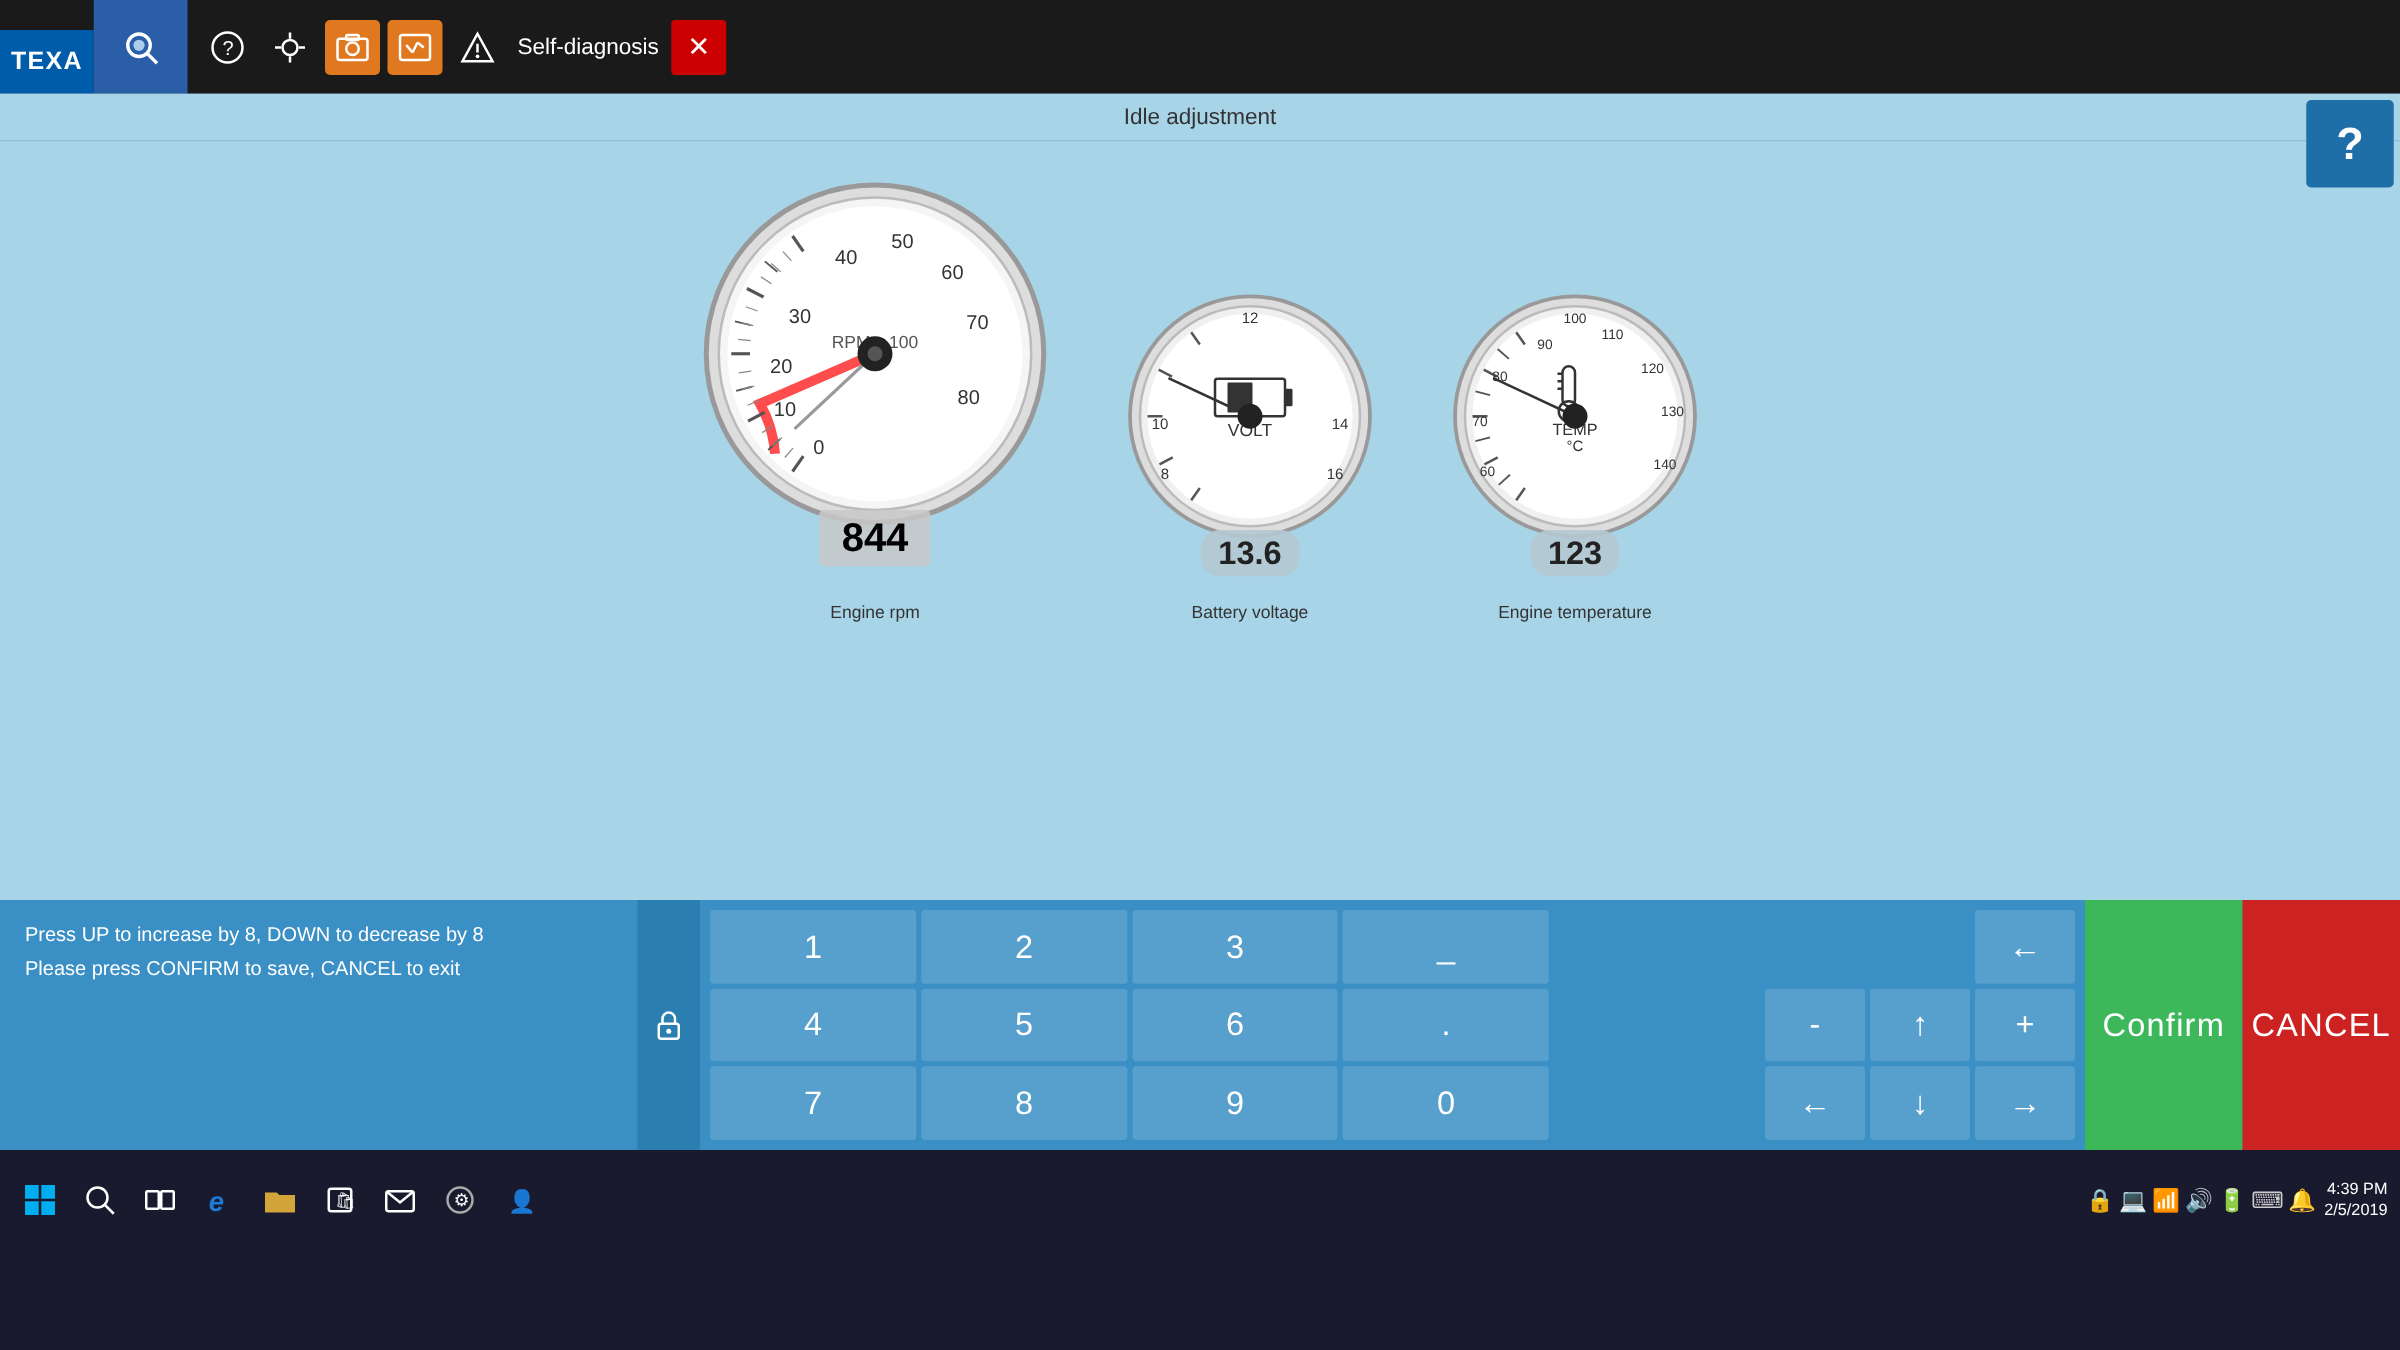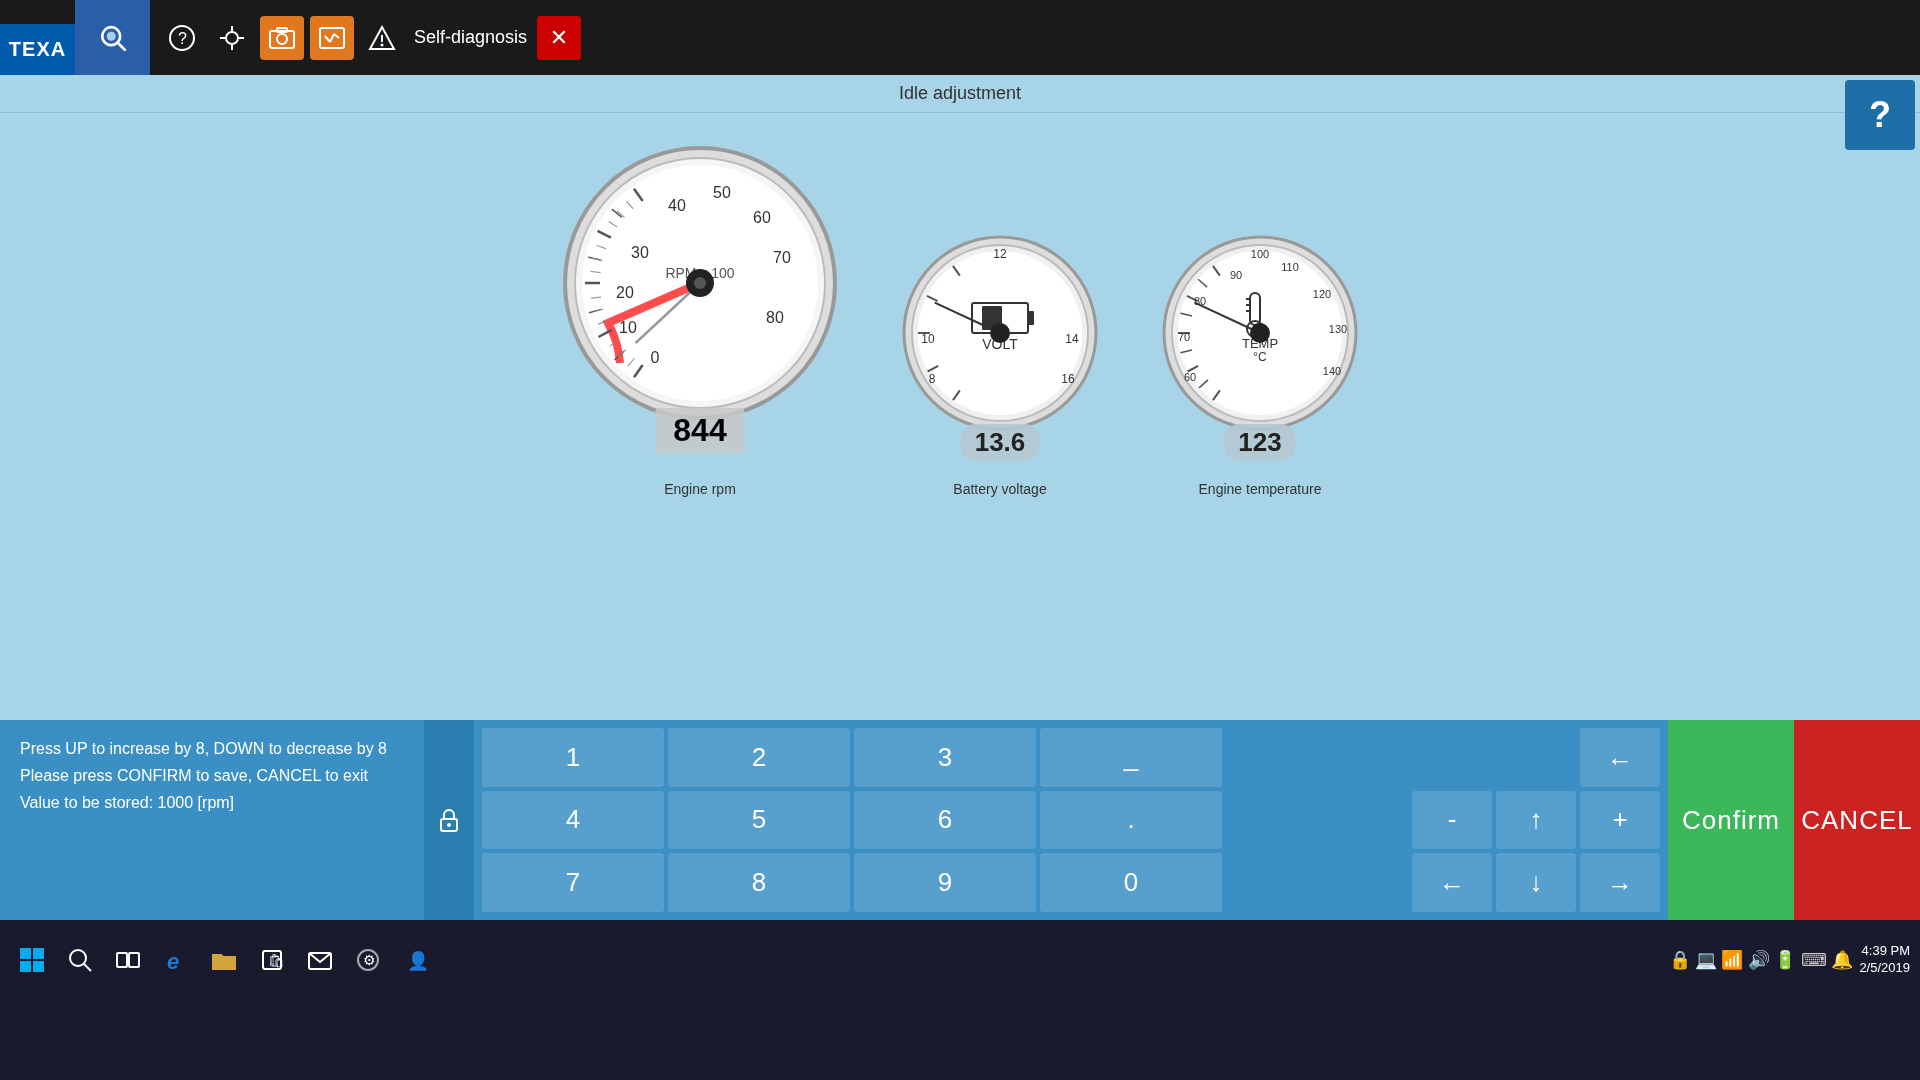--- a/index.html
+++ b/index.html
@@ -191,21 +191,21 @@
       position: absolute;
       bottom: 80px;
       left: 0;
       right: 0;
       height: 200px;
       background: #3a8fc4;
       display: flex;
       align-items: stretch;
     }
     .status-area {
-      width: 424px;
+      width: 510px;
       padding: 15px 20px;
       color: white;
       font-size: 16px;
       line-height: 1.7;
     }
     .lock-icon-btn {
       width: 50px;
       display: flex;
       align-items: center;
       justify-content: center;
@@ -519,21 +519,20 @@
       <div class="gauge-label">Engine temperature</div>
     </div>
 
   </div>
 
   <div class="bottom-area">
 
     <div class="status-area">
       <div>Press UP to increase by 8, DOWN to decrease by 8</div>
       <div>Please press CONFIRM to save, CANCEL to exit</div>
-      <div>Value to be stored: 1000 [rpm]</div>
     </div>
 
     <div class="lock-icon-btn">
       <svg width="28" height="28" viewBox="0 0 28 28" fill="none">
         <rect x="6" y="13" width="16" height="12" rx="2" stroke="white" stroke-width="2" fill="none"></rect>
         <path d="M9 13V9a5 5 0 0 1 10 0v4" stroke="white" stroke-width="2" fill="none"></path>
         <circle cx="14" cy="19" r="2" fill="white"></circle>
       </svg>
     </div>
 

